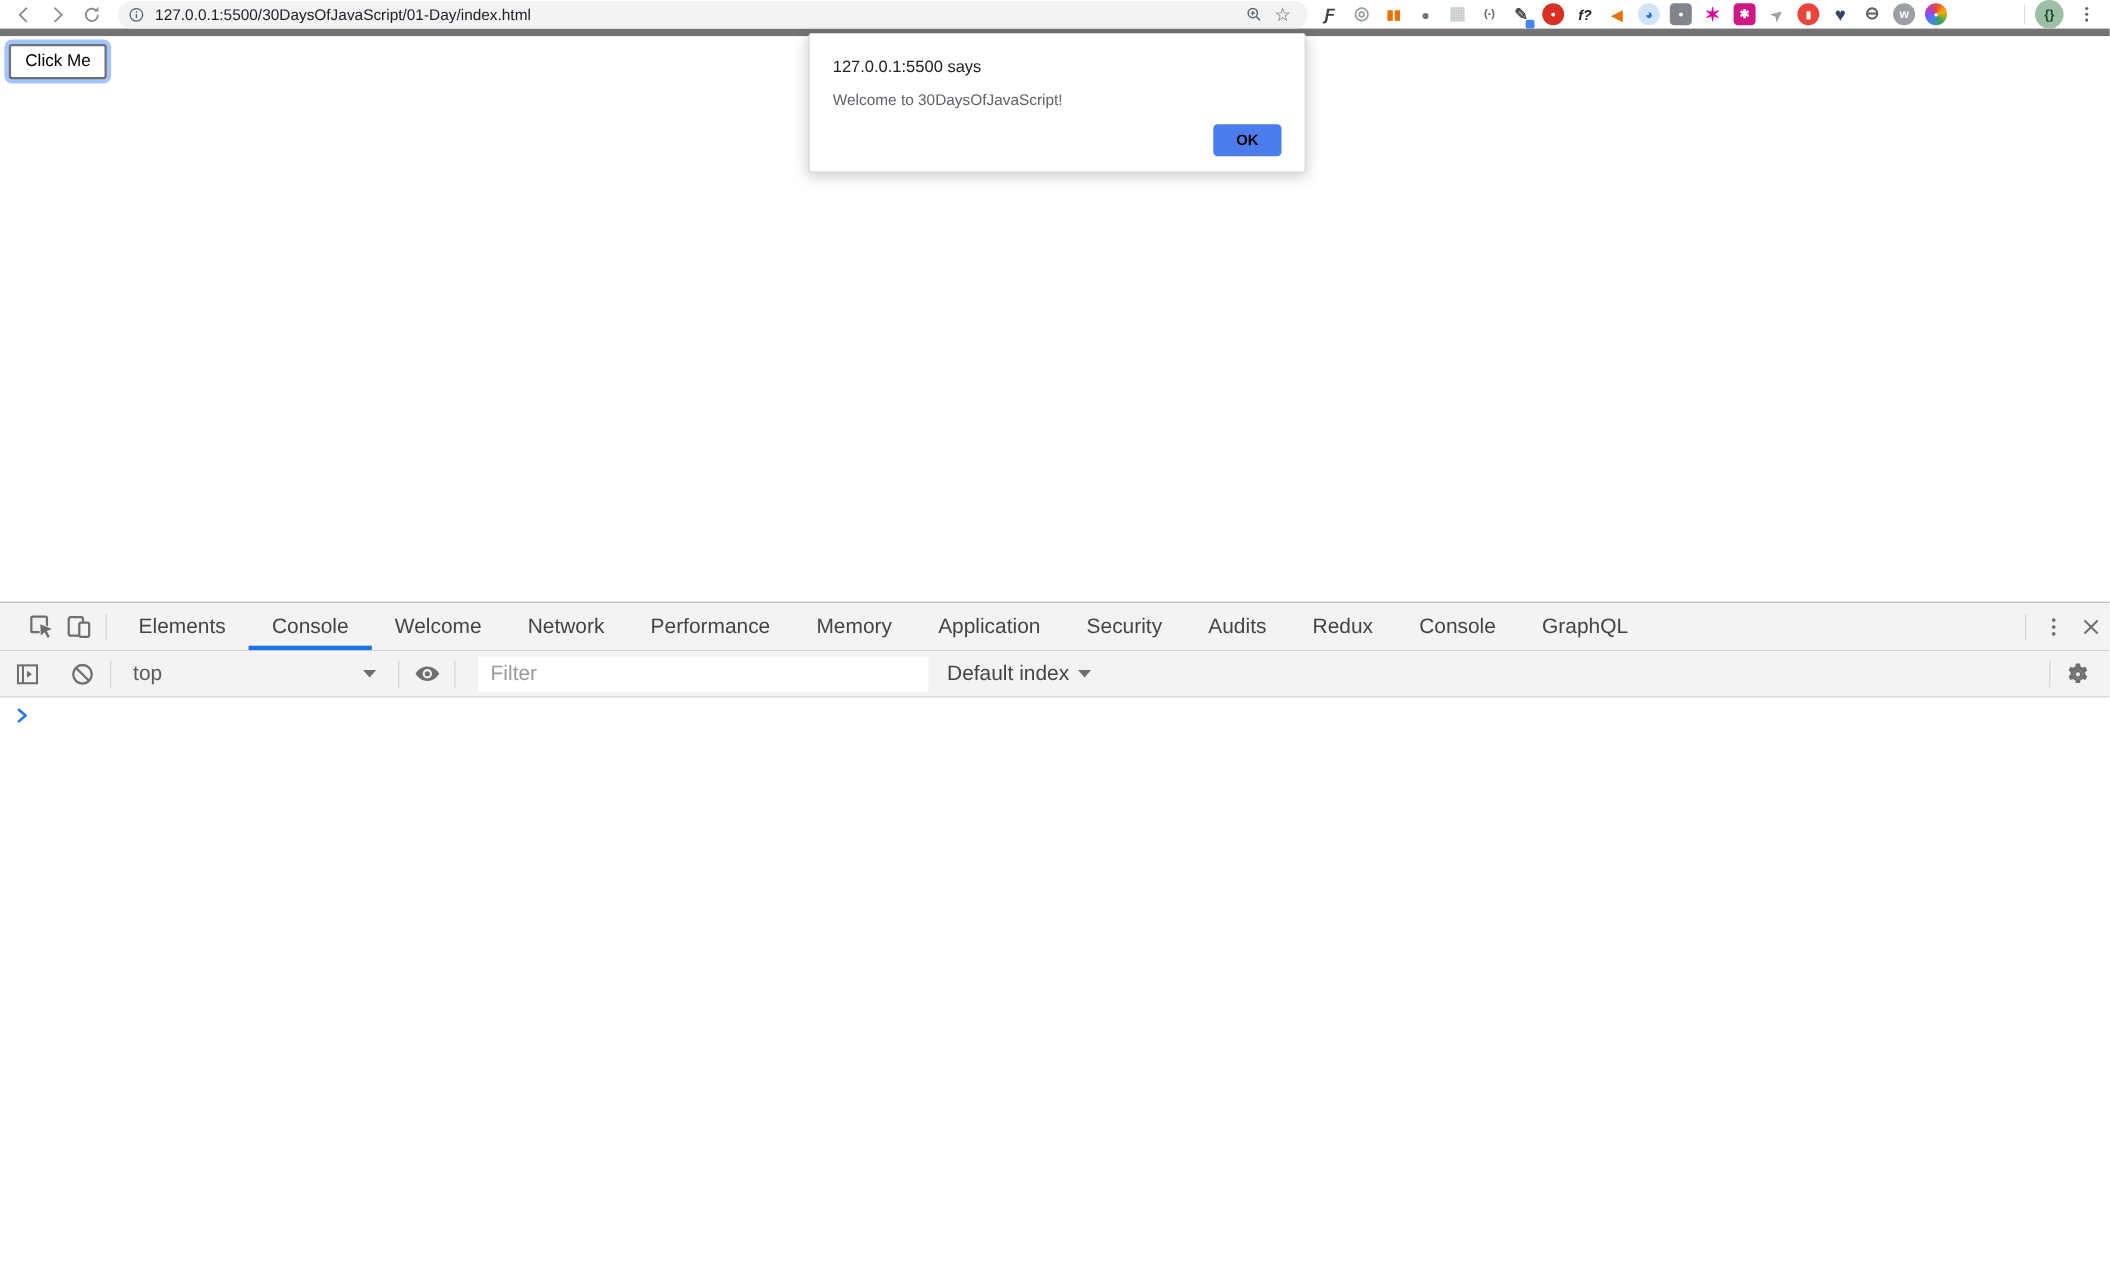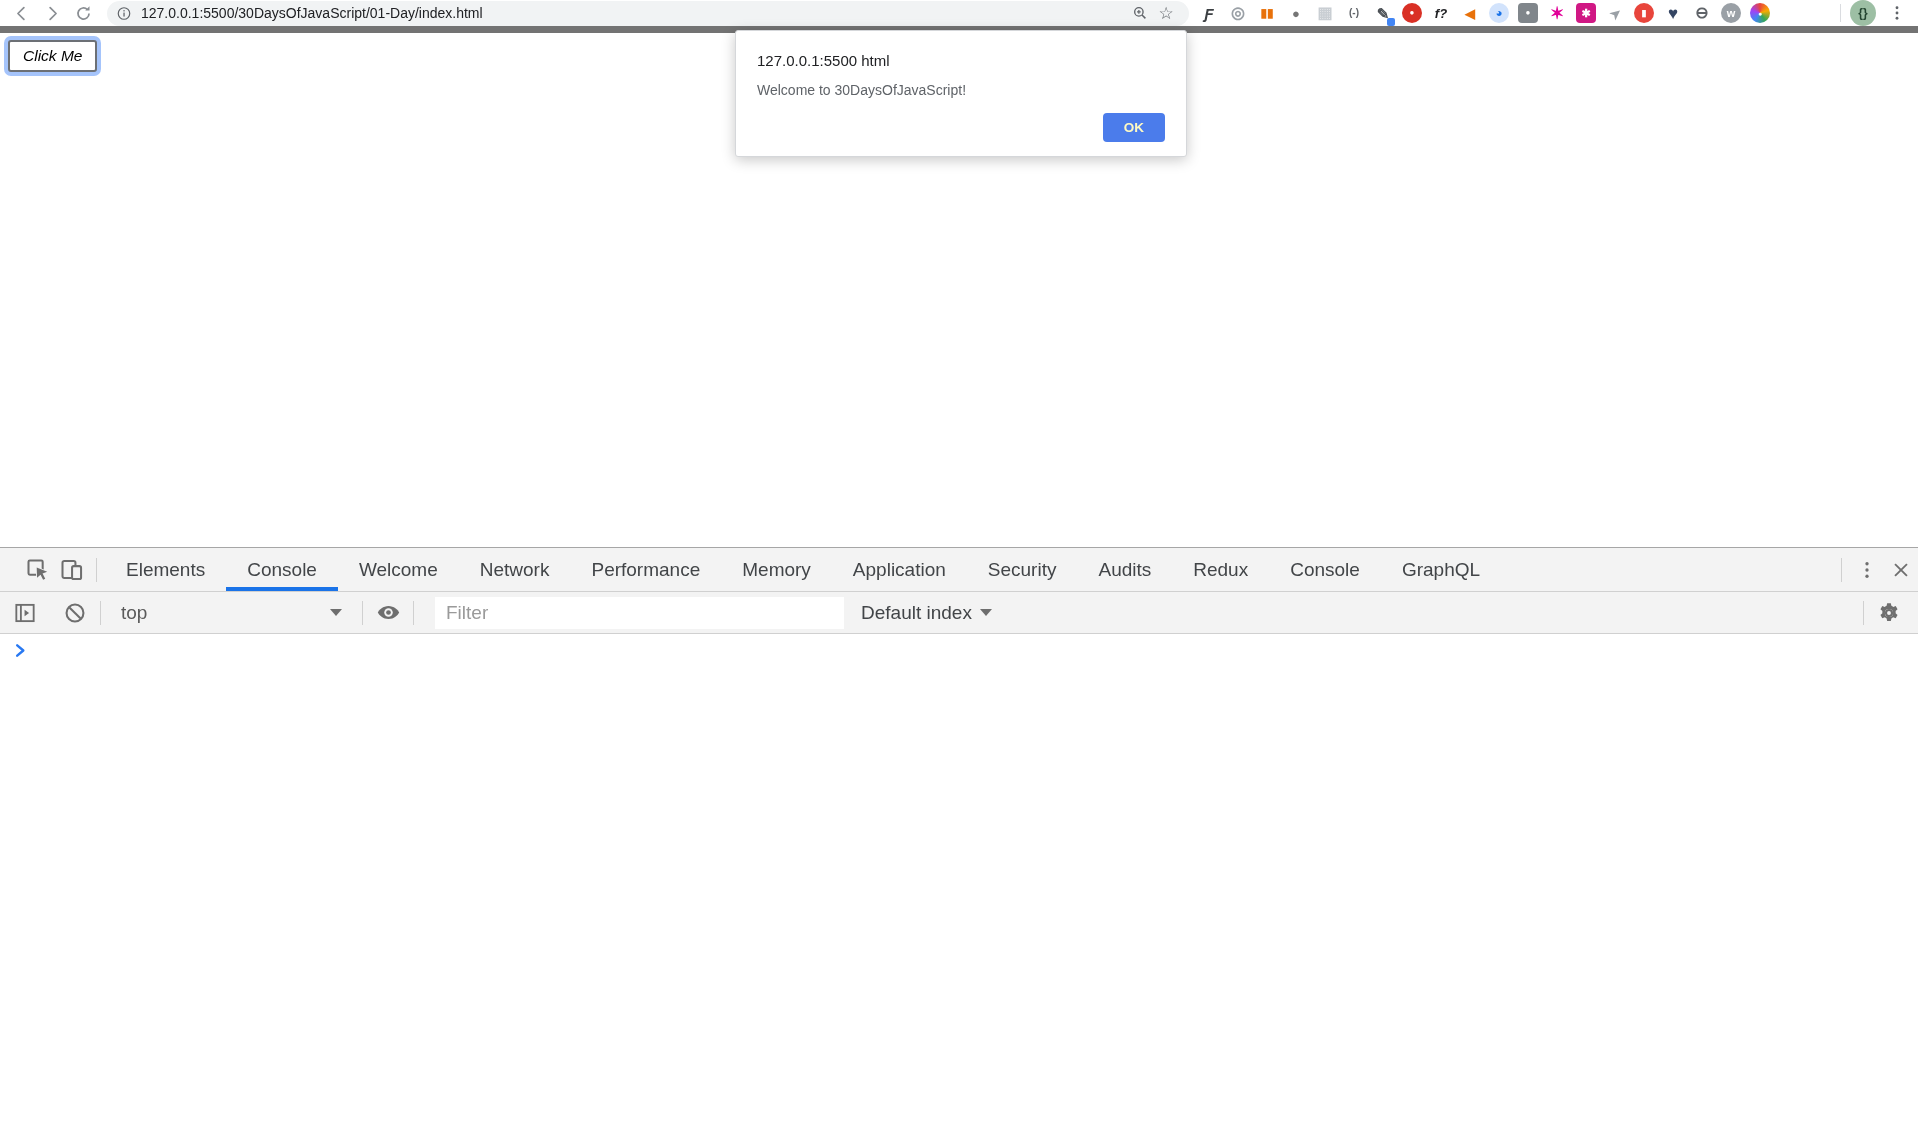--- a/index.html
+++ b/index.html
@@ -41,35 +41,34 @@
   }
   .menu-dots { width:26px; height:26px; margin-left:8px; display:flex; align-items:center; justify-content:center; color:#5f6368; }
 
   
   .page { position:relative; height:513px; background:#fff; }
   .clickme {
     position:absolute; left:8px; top:7px;
     background:#fff; border:2px solid #6c7075; border-radius:3px;
     padding:5px 13px; font-size:15.5px; color:#000;
     box-shadow:0 0 0 4px #a5c4fb;
-    font-style:italic;
   }
 
   
   .dialog {
     position:absolute; left:735px; top:30px; width:452px; height:127px;
     background:#fff; border:1px solid #d5d7da; border-radius:3px;
     box-shadow:0 3px 14px rgba(0,0,0,0.22); z-index:10;
     padding:21px 21px 0 21px;
   }
   .dialog-title { font-size:15px; color:#202124; }
   .dialog-msg { font-size:14px; color:#5f6368; margin-top:13px; }
   .dialog-ok {
     position:absolute; right:21px; bottom:14px;
-    background:#4b7ceb; color:#fef9c3; font-size:13.5px; font-weight:bold;
+    background:#4b7ceb; color:#000000; font-size:13.5px; font-weight:bold;
     border-radius:4px; padding:8px 21px; line-height:1;
   }
 
   
   .devtools { position:absolute; left:0; right:0; top:547px; bottom:0; background:#fff; border-top:1px solid #a6a6a6; }
   .dt-bar { background:#f3f3f3; border-bottom:1px solid #d0d0d0; display:flex; align-items:center; }
   .dt-tabbar { height:44px; padding-left:20px; }
   .dt-iconbtn { width:34px; height:34px; display:flex; align-items:center; justify-content:center; color:#6e6e6e; }
   .dt-sep { width:1px; height:24px; background:#d0d0d0; margin:0 8px; }
   .dt-tabs { display:flex; height:100%; }
@@ -259,21 +258,21 @@
         </svg>
     </button>
   </div>
 </header>
 
 <main class="page">
   <button class="clickme">Click Me</button>
 </main>
 
 <div class="dialog" role="alertdialog">
-  <div class="dialog-title">127.0.0.1:5500 html</div>
+  <div class="dialog-title">127.0.0.1:5500 says</div>
   <div class="dialog-msg">Welcome to 30DaysOfJavaScript!</div>
   <button class="dialog-ok">OK</button>
 </div>
 
 <section class="devtools">
 
   <div class="dt-bar dt-tabbar">
     <button class="dt-iconbtn">
       <svg class="icon" width="27" height="27" viewBox="0 0 24 24">
           <rect x="4" y="4" width="12.6" height="12.6" rx="1.2" fill="none" stroke="currentColor" stroke-width="1.8"></rect>

